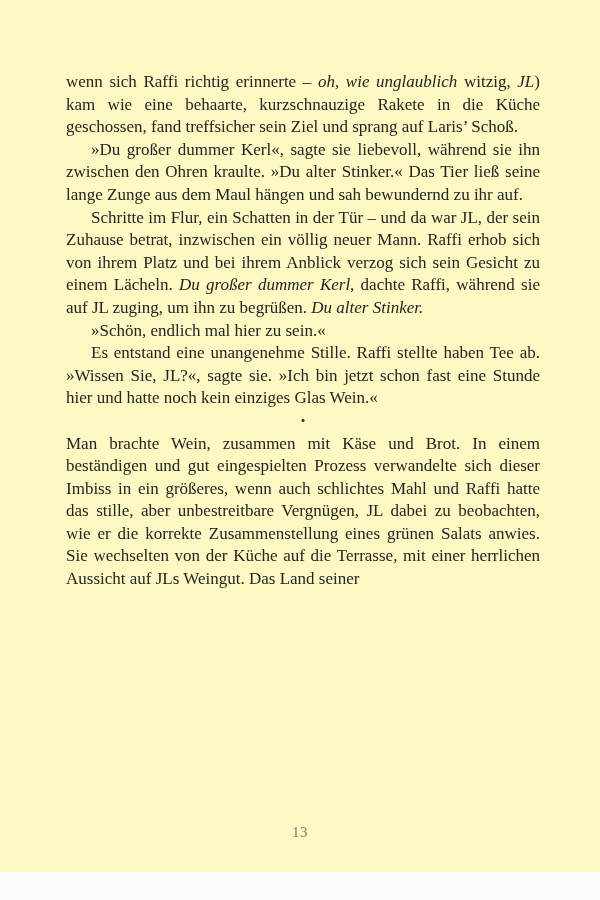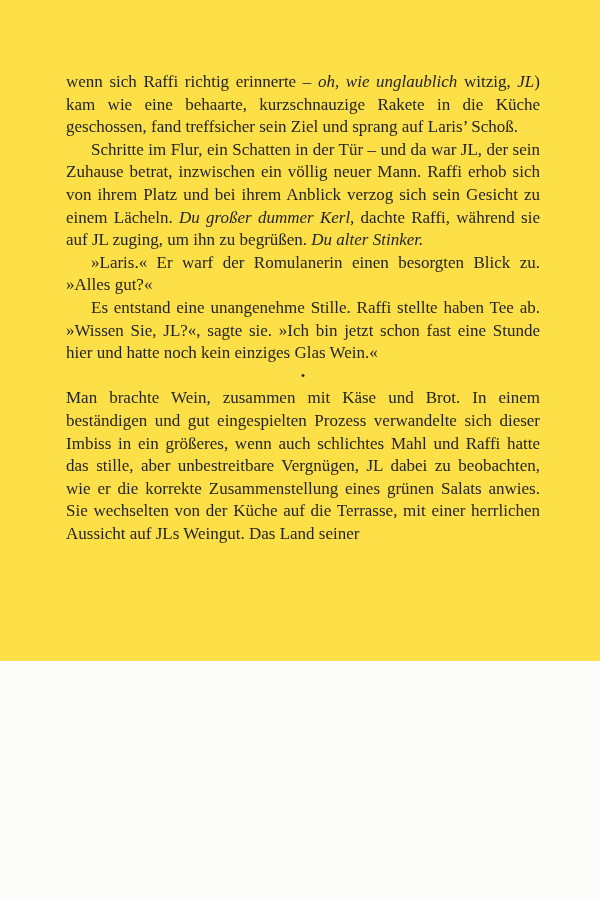--- a/index.html
+++ b/index.html
@@ -7,22 +7,22 @@
     padding: 0;
   }
   body {
     width: 600px;
     height: 900px;
     background: #fcfcfb;
   }
   .page {
     position: relative;
     width: 600px;
-    height: 661px;
-    background: #fde047;
+    height: 872px;
+    background: #fef9c3;
     overflow: hidden;
     font-family: "Liberation Serif", "DejaVu Serif", serif;
     color: #242424;
   }
   .text-block {
     position: absolute;
     left: 66px;
     top: 71px;
     width: 474px;
     text-align: justify;
@@ -57,20 +57,21 @@
     color: #7c7c7c;
     letter-spacing: 0.5px;
   }
 </style>
 </head>
 <body>
 
 <div class="page">
   <main class="text-block">
       <p class="para"><span>wenn sich Raffi richtig erinnerte – </span><span class="it">oh, wie unglaublich</span><span> witzig, </span><span class="it">JL</span><span>) kam wie eine behaarte, kurzschnauzige Rakete in die Küche geschossen, fand treffsicher sein Ziel und sprang auf Laris’ Schoß.</span></p>
+      <p class="para indent"><span>»Du großer dummer Kerl«, sagte sie liebevoll, während sie ihn zwischen den Ohren kraulte. »Du alter Stinker.« Das Tier ließ seine lange Zunge aus dem Maul hängen und sah bewundernd zu ihr auf.</span></p>
       <p class="para indent"><span>Schritte im Flur, ein Schatten in der Tür – und da war JL, der sein Zuhause betrat, inzwischen ein völlig neuer Mann. Raffi erhob sich von ihrem Platz und bei ihrem Anblick verzog sich sein Gesicht zu einem Lächeln. </span><span class="it">Du großer dummer Kerl,</span><span> dachte Raffi, während sie auf JL zuging, um ihn zu begrüßen. </span><span class="it">Du alter Stinker.</span></p>
-      <p class="para indent"><span>»Laris.« Er warf der Romulanerin einen besorgten Blick zu. »Alles gut?«</span></p>
+      <p class="para indent"><span>»Schön, endlich mal hier zu sein.«</span></p>
       <p class="para indent"><span>Es entstand eine unangenehme Stille. Raffi stellte haben Tee ab. »Wissen Sie, JL?«, sagte sie. »Ich bin jetzt schon fast eine Stunde hier und hatte noch kein einziges Glas Wein.«</span></p>
       <div class="section-break">•</div>
       <p class="para"><span>Man brachte Wein, zusammen mit Käse und Brot. In einem beständigen und gut eingespielten Prozess verwandelte sich dieser Imbiss in ein größeres, wenn auch schlichtes Mahl und Raffi hatte das stille, aber unbestreitbare Vergnügen, JL dabei zu beobachten, wie er die korrekte Zusammenstellung eines grünen Salats anwies. Sie wechselten von der Küche auf die Terrasse, mit einer herrlichen Aussicht auf JLs Weingut. Das Land seiner</span></p>
     </main>
   <footer class="page-number">13</footer>
 </div>
 
 </body></html>

